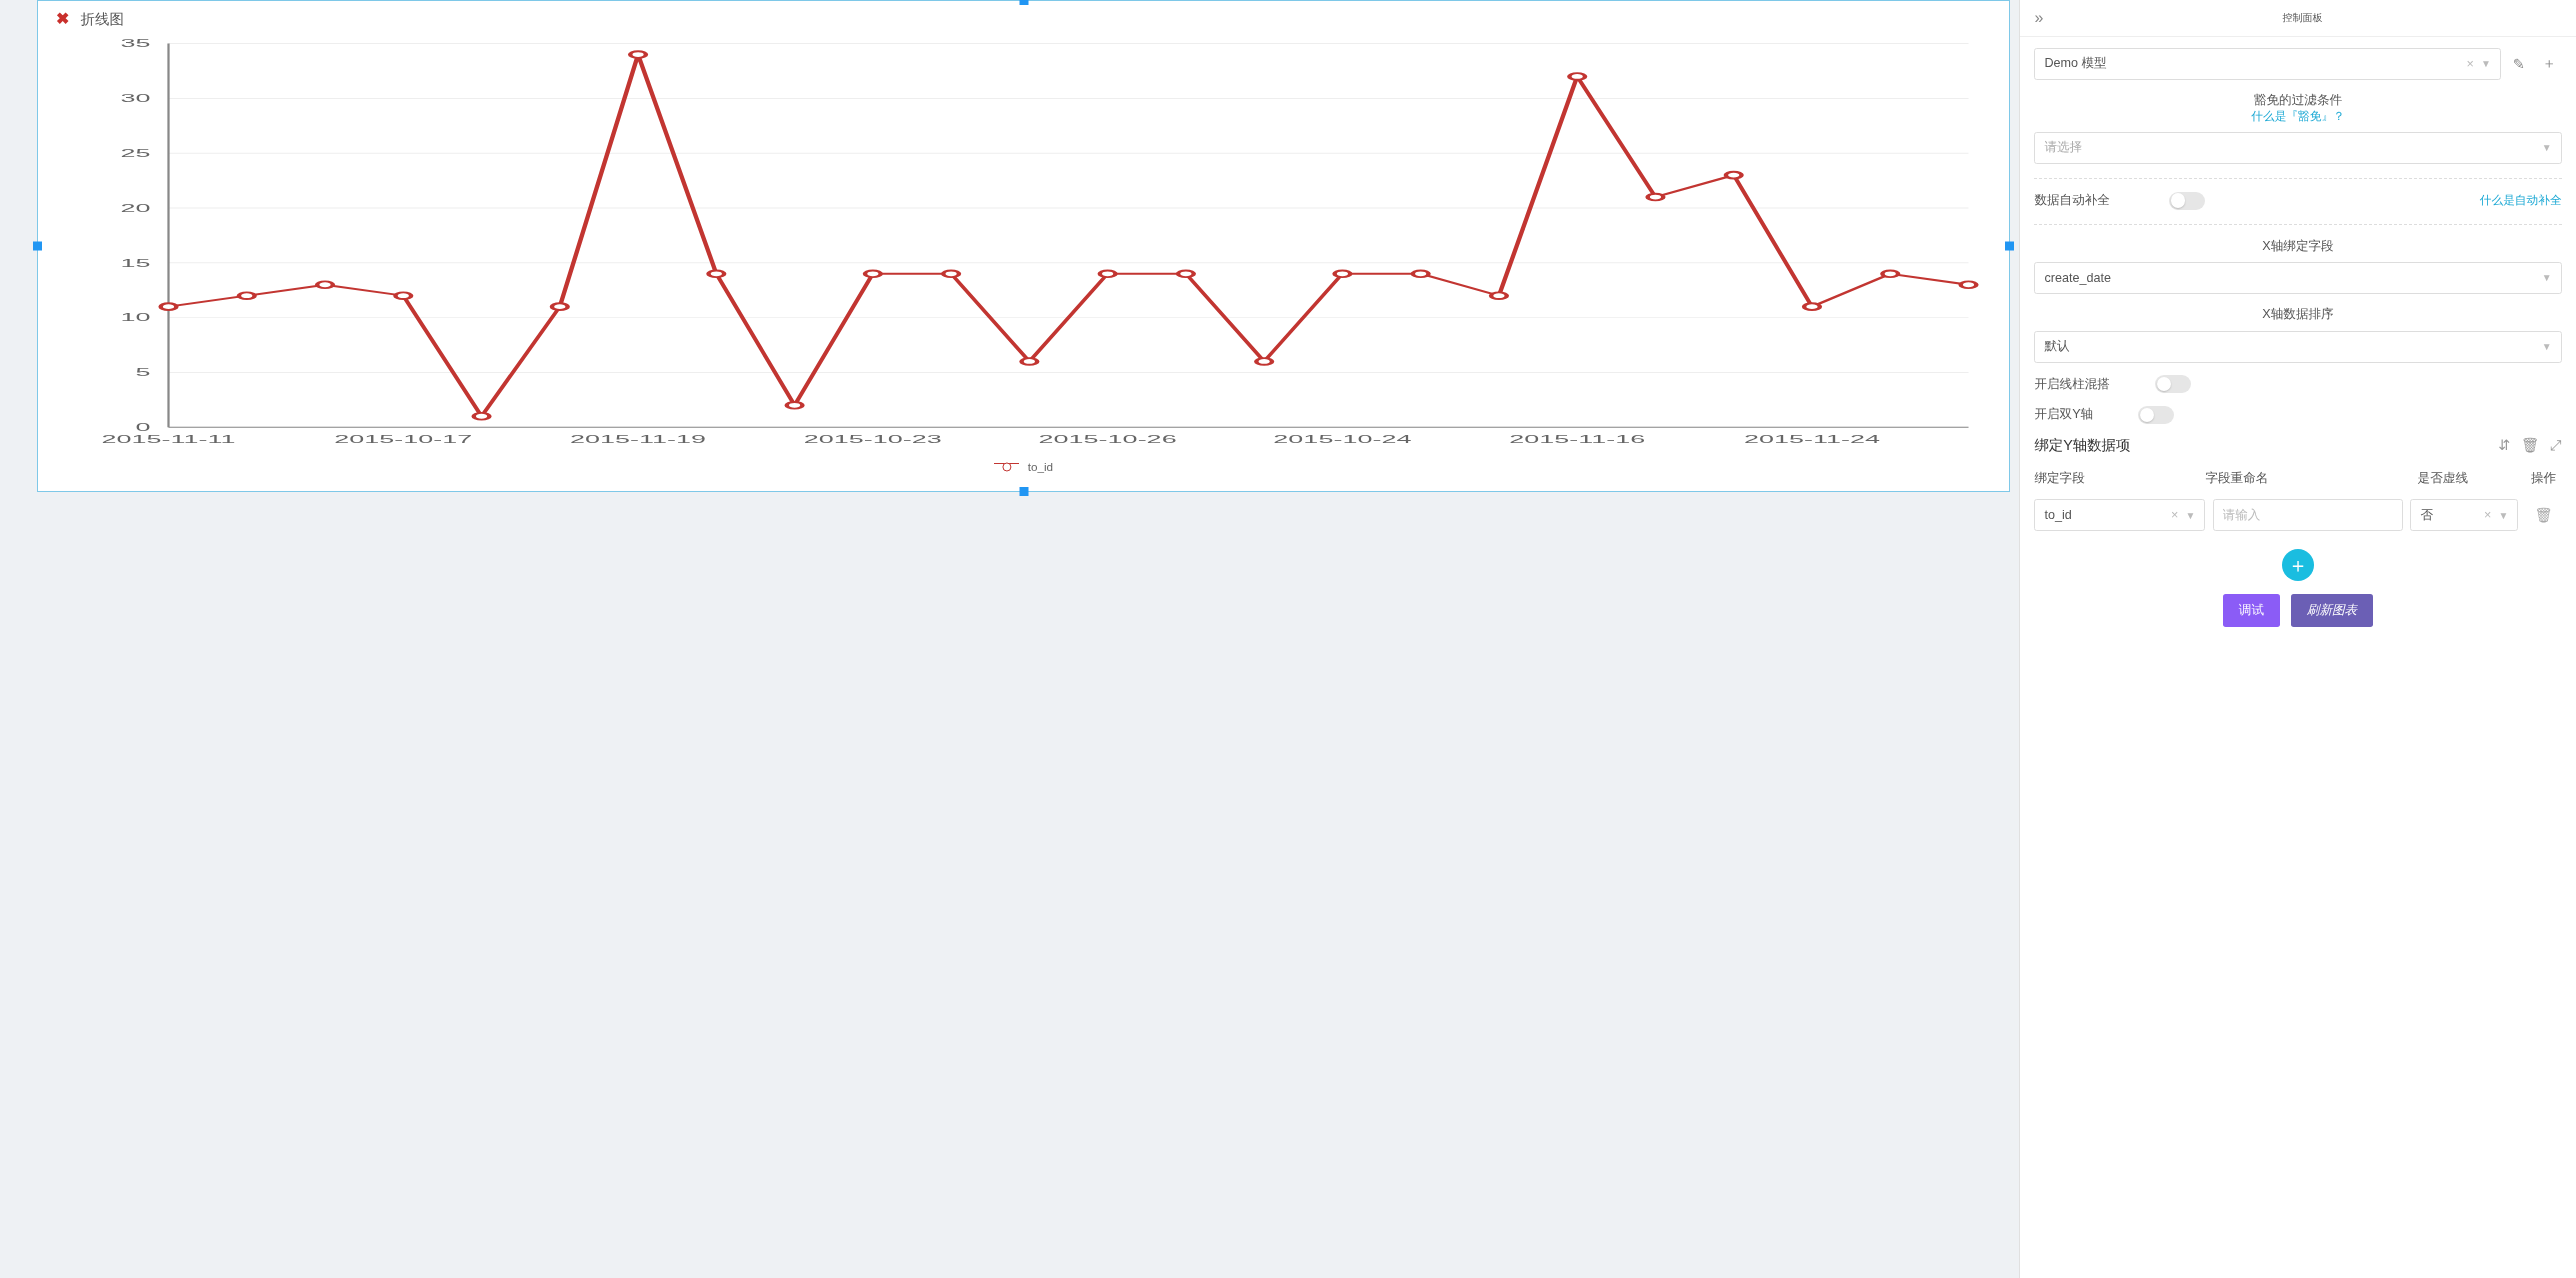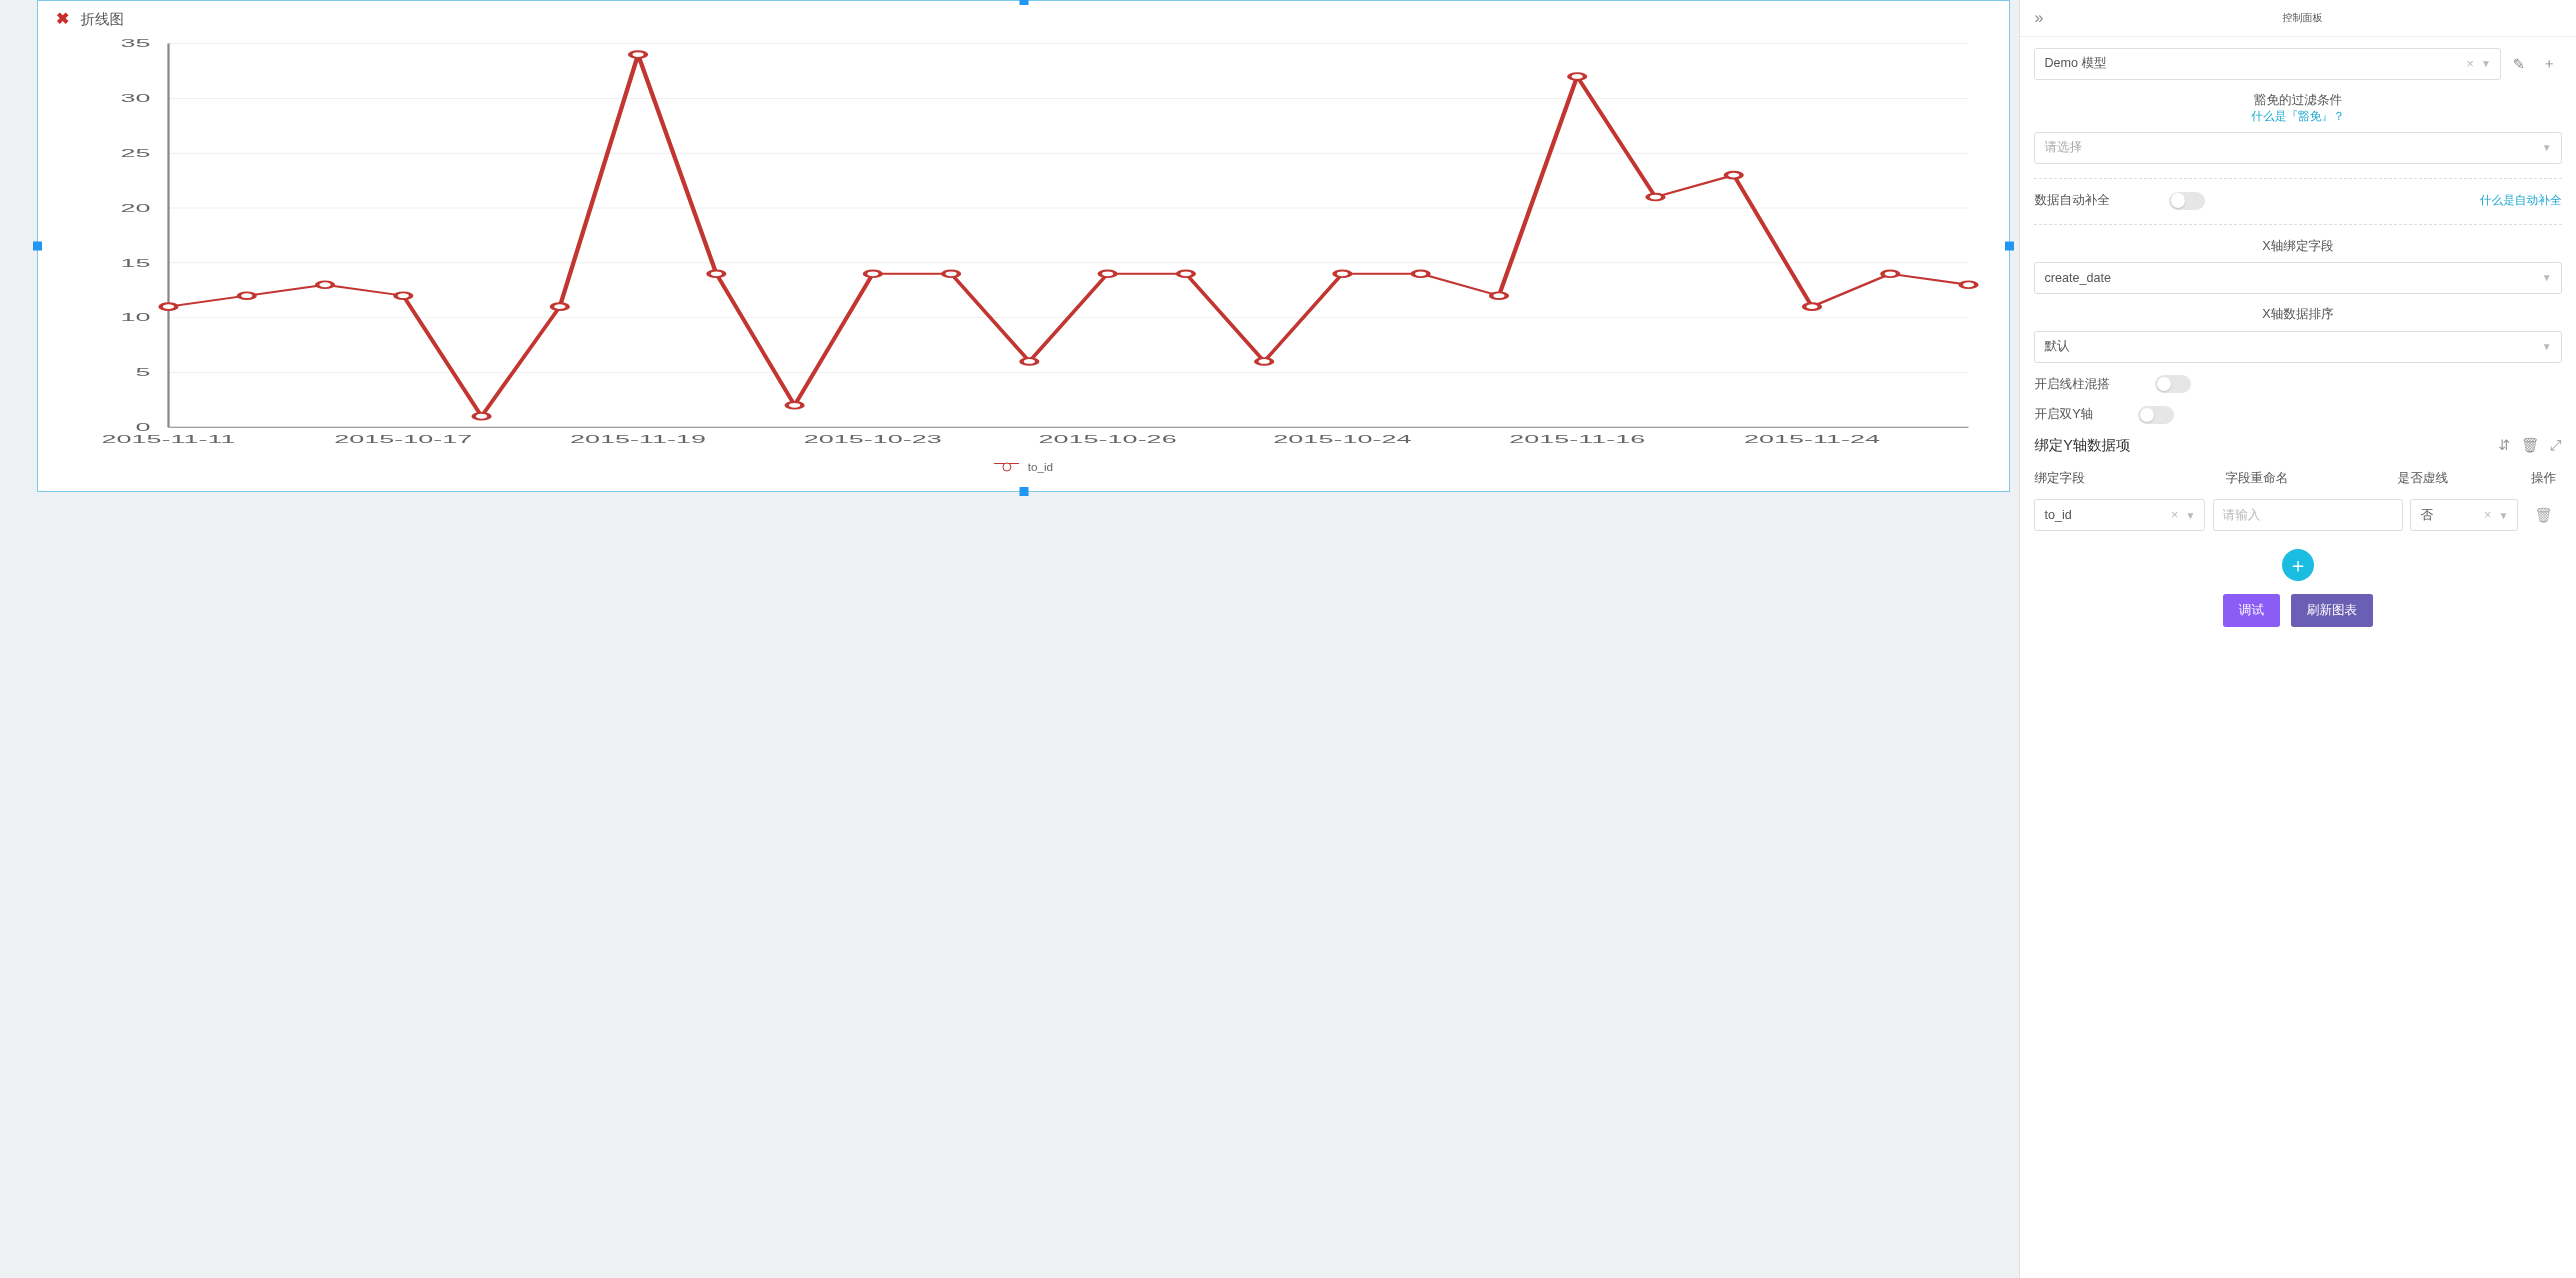--- a/index.html
+++ b/index.html
@@ -35,35 +35,35 @@
 .select-caret { color: #bbb; font-size: 10px; margin-left: 3.6px; }
 .icon-btn { width: 25px; height: 25px; display: flex; align-items: center; justify-content: center; color: #888; cursor: pointer; font-size: 14.4px; }
 .dashed-sep { border-top: 0.9px dashed #ddd; margin: 14.4px 0 3.6px; }
 .toggle-row { display: flex; align-items: center; margin: 12.6px 0; gap: 34px; }
 .toggle-label { font-size: 12.6px; color: #555; min-width: 90px; }
 .toggle { width: 36px; height: 18px; border-radius: 9px; background: #e6e6e6; position: relative; margin-left: 10.8px; cursor: pointer; }
 .toggle::after { content: ""; width: 14.4px; height: 14.4px; background: #fff; border-radius: 50%; position: absolute; top: 1.8px; left: 1.8px; box-shadow: 0 0.9px 1.8px rgba(0,0,0,.2); }
 .y-header { display: flex; align-items: center; justify-content: space-between; margin: 12.6px 0 7.2px; }
 .y-header-icons { display: flex; gap: 10.8px; color: #999; }
 .y-header-icons span { cursor: pointer; }
-.y-table-head { display: flex; font-size: 12.6px; color: #555; padding: 7.2px 0; gap: 20px; }
+.y-table-head { display: flex; font-size: 12.6px; color: #555; padding: 7.2px 0; }
 .y-col-1 { width: 171px; }
 .y-col-2 { flex: 1; }
 .y-col-3 { width: 108px; }
 .y-col-4 { width: 36px; text-align: center; }
 .y-table-row { display: flex; align-items: center; gap: 7.2px; padding: 5.4px 0; }
 .y-table-row .select-box { height: 32px; }
 .y-table-row input { height: 32px; border: 0.9px solid #ddd; border-radius: 2.7px; padding: 0 9px; font-size: 12.6px; width: 100%; color: #555; }
 .y-table-row input::placeholder { color: #bbb; }
 .add-btn-wrap { text-align: center; margin: 12.6px 0; }
 .add-circle { width: 32px; height: 32px; border-radius: 50%; background: #1abde0; color: #fff; font-size: 20px; display: inline-flex; align-items: center; justify-content: center; cursor: pointer; }
 .action-btns { display: flex; justify-content: center; gap: 10.8px; padding-bottom: 14.4px; }
 .btn { padding: 8px 16px; border: none; border-radius: 2.7px; font-size: 12.6px; color: #fff; cursor: pointer; }
 .btn-green { background: #8b5cf6; }
-.btn-purple { background: #6b5fb5; }
+.btn-purple { background: #6b5fb5; font-style: italic; }
 svg .axis { stroke: #888; stroke-width: 1; }
 svg .tick-label { font-size: 12px; fill: #666; }
 svg .series-line { stroke: #c23531; stroke-width: 2; fill: none; }
 svg .series-point { stroke: #c23531; stroke-width: 2; fill: #fff; }
 .trash-icon { color: #aaa; cursor: pointer; }
 </style>
 </head>
 <body>
 
 <div class="app">

